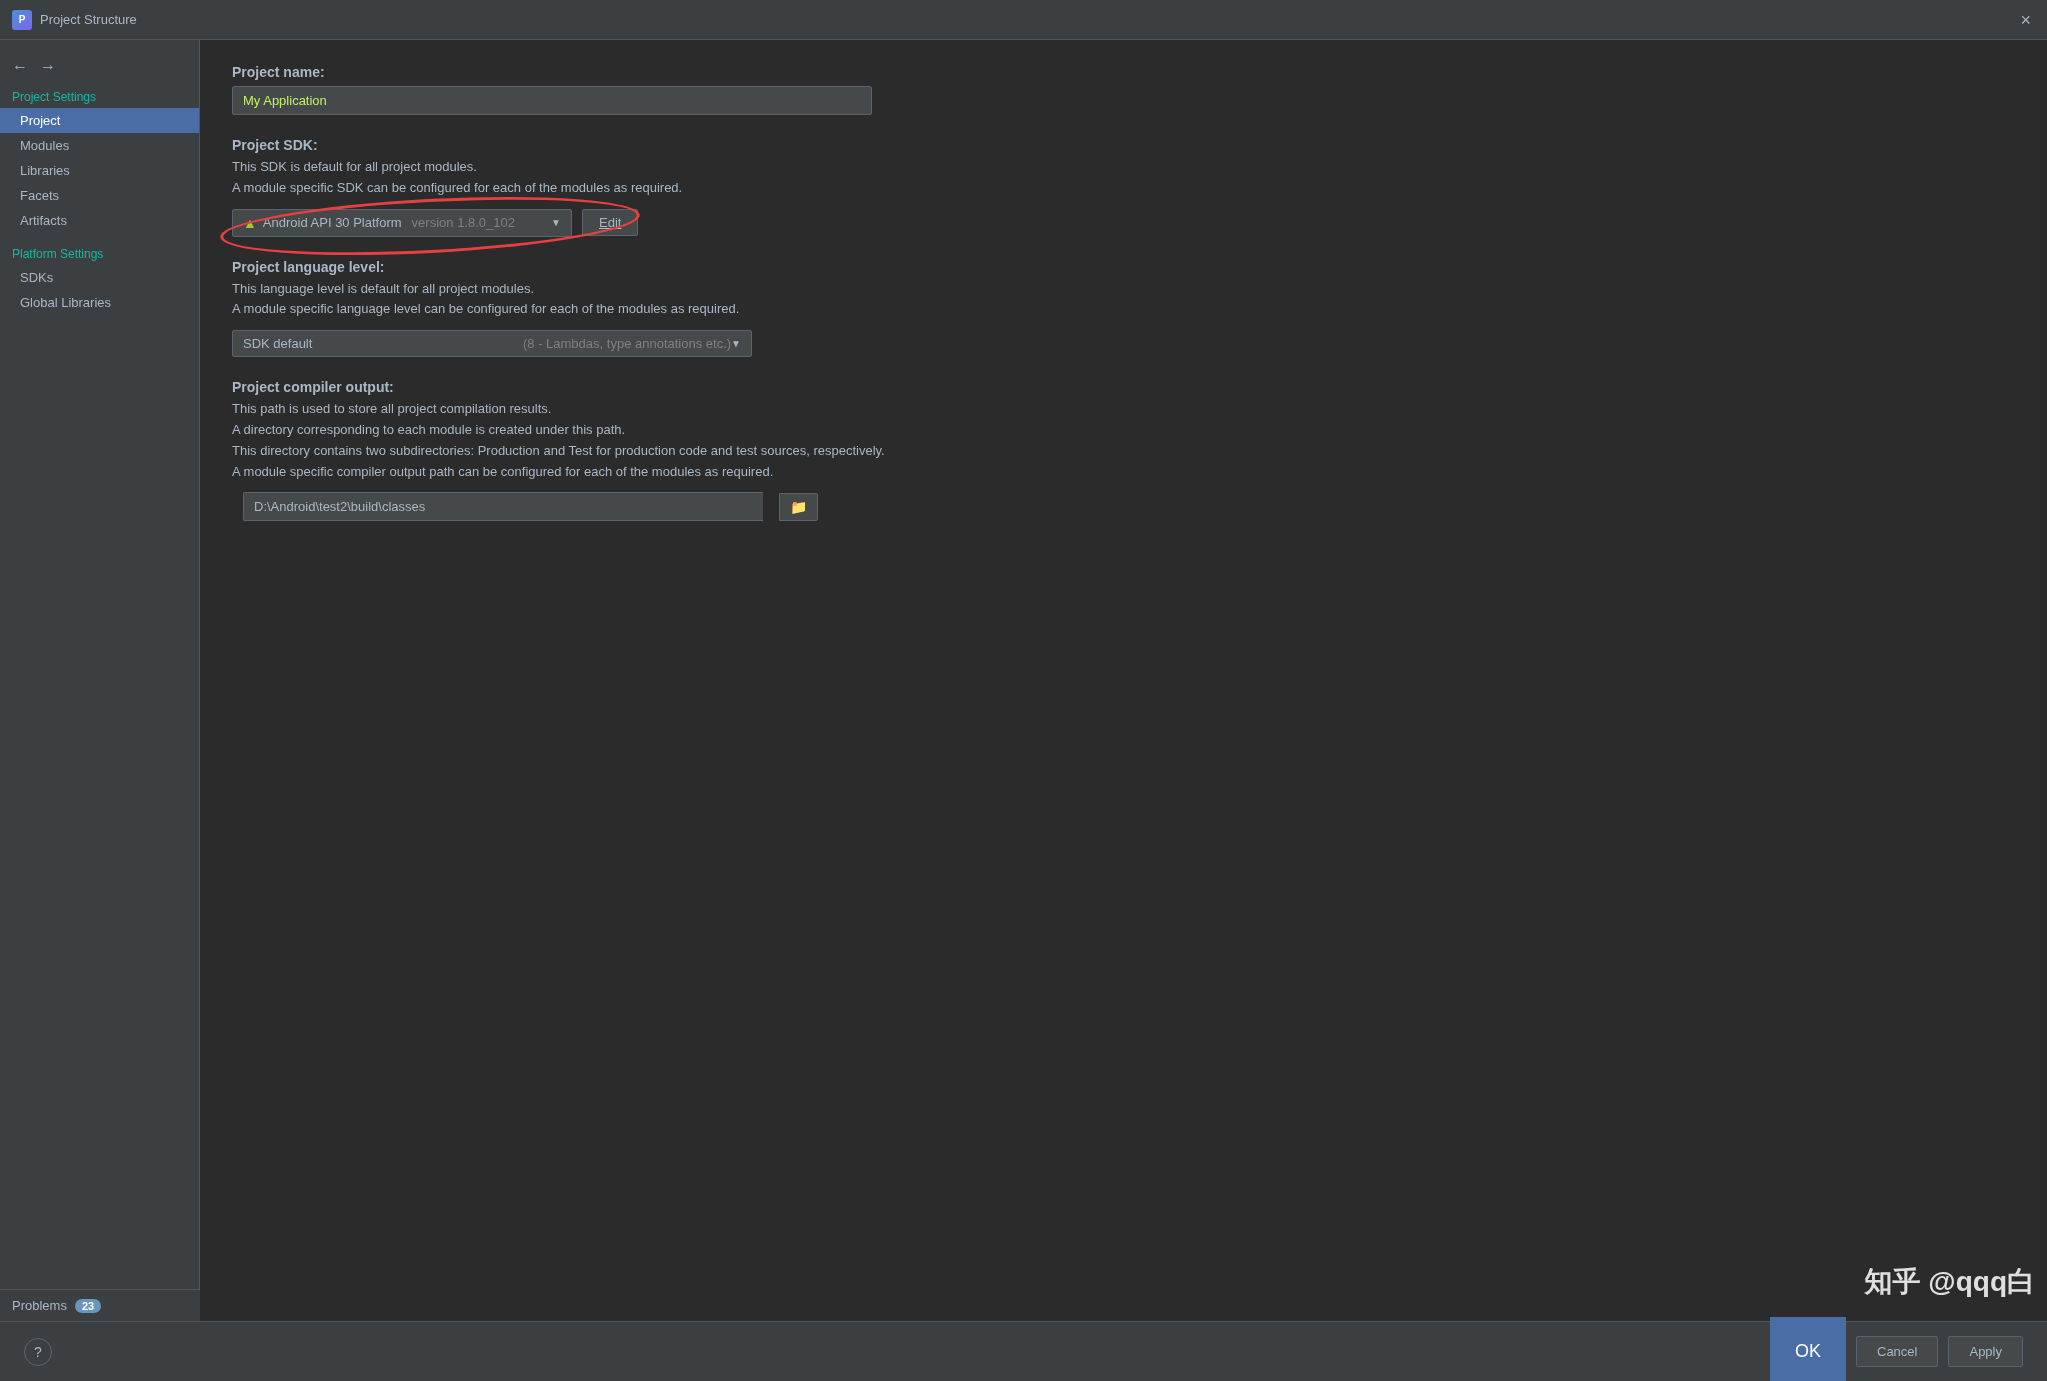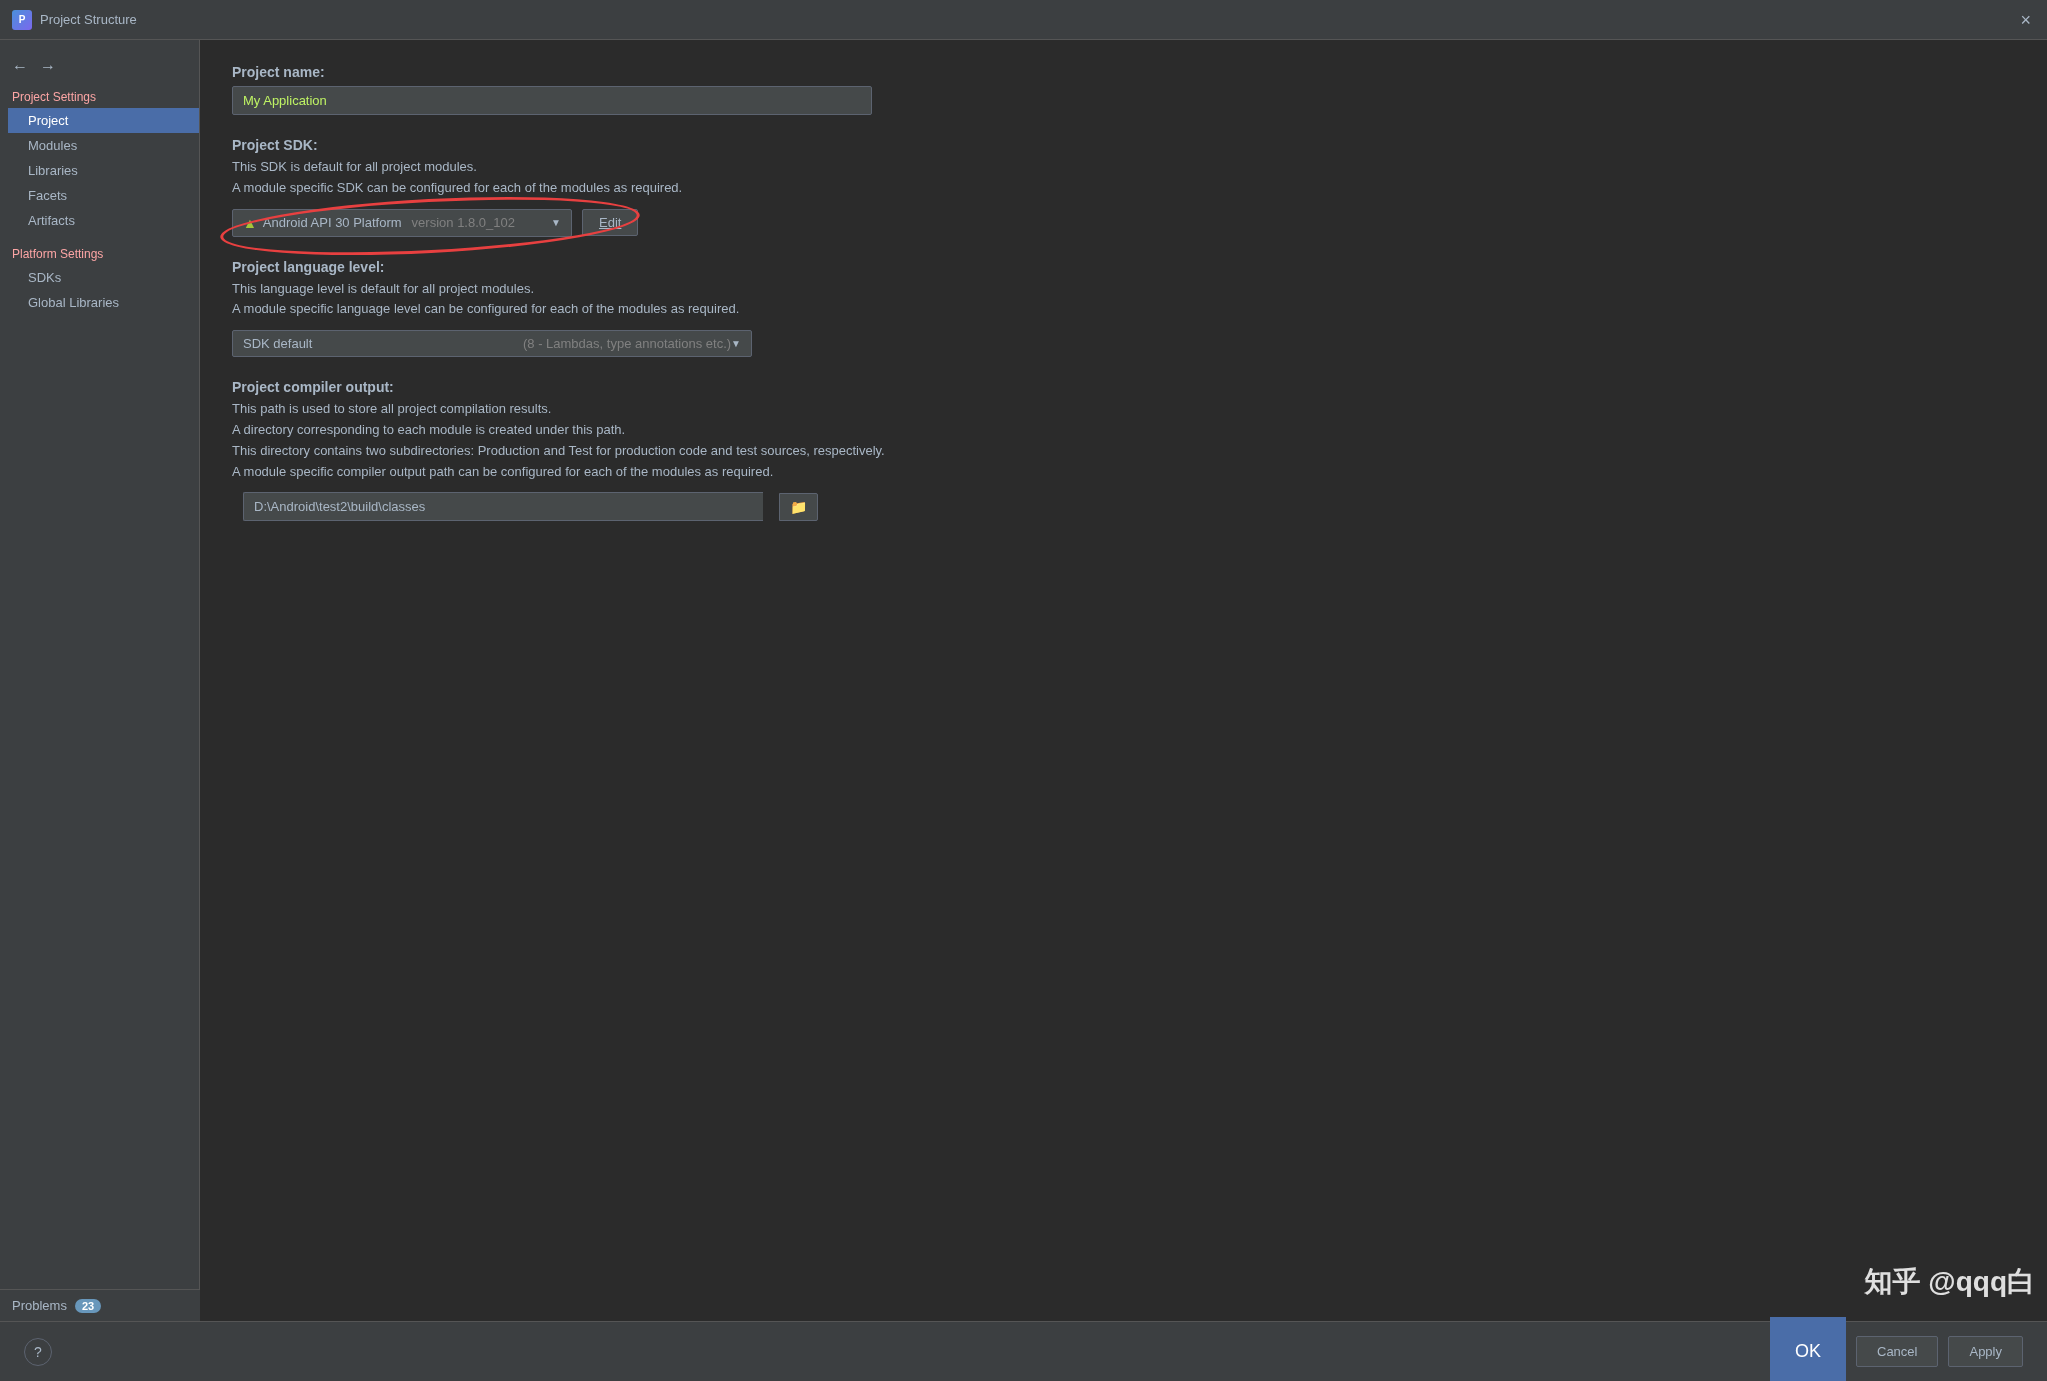--- a/index.html
+++ b/index.html
@@ -73,32 +73,31 @@
       background: none;
       border: none;
       color: #a9b7c6;
       font-size: 16px;
       cursor: pointer;
       padding: 2px 4px;
       border-radius: 2px;
     }
 
     .sidebar-section-label {
-      color: #fca5a5;
+      color: #14b8a6;
       font-size: 12px;
       padding: 6px 12px 4px;
       font-weight: normal;
     }
     .sidebar-item {
       padding: 5px 8px 5px 20px;
       cursor: pointer;
       color: #a9b7c6;
       font-size: 13px;
       border-radius: 0;
-      margin-left: 8px;
     }
     .sidebar-item.active {
       background: #4a6da8;
       color: #ffffff;
     }
 
     .sidebar-divider {
       height: 8px;
     }
 

